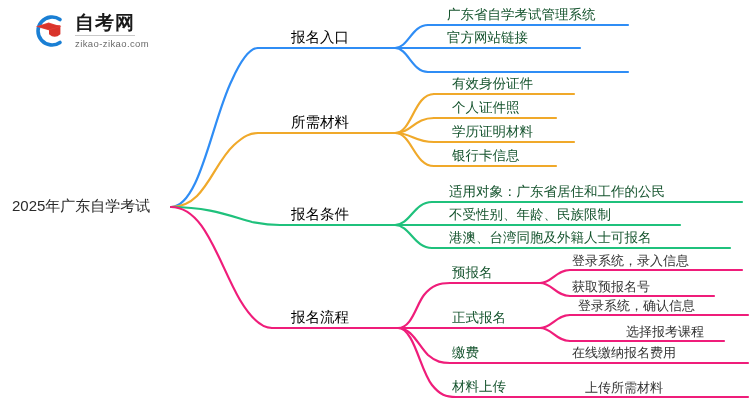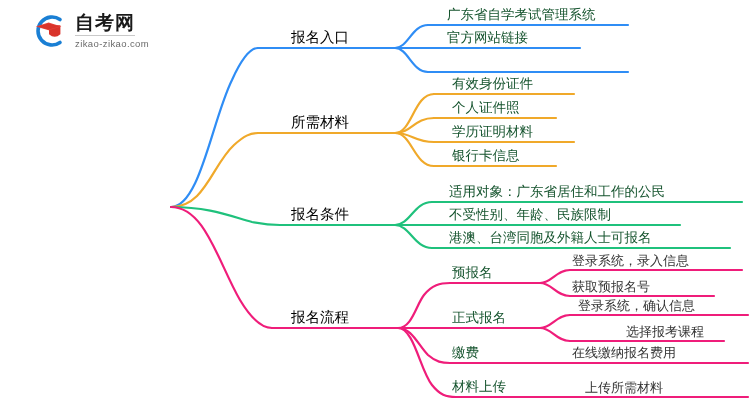--- a/index.html
+++ b/index.html
@@ -164,20 +164,21 @@
 
       <path d="M398 328 C 412 328, 418 345, 428 355 C 436 362, 442 363, 450 363" stroke="#ef1d7a"></path>
       <path d="M450 363 L 748 363" stroke="#ef1d7a"></path>
 
       <path d="M398 328 C 414 328, 420 370, 432 385 C 440 395, 446 397, 456 397" stroke="#ef1d7a"></path>
       <path d="M456 397 L 748 397" stroke="#ef1d7a"></path>
 
     </g>
   </svg>
 
+  <div class="node-label node-root" style="left:12px; top:198px;">2025年广东自学考试</div>
 
   <div class="node-label node-main" style="left:291px; top:30px;">报名入口</div>
   <div class="node-label node-leaf" style="left:447px; top:8px;">广东省自学考试管理系统</div>
   <div class="node-label node-leaf" style="left:447px; top:31px;font-family:Liberation Serif, serif;">官方网站链接</div>
 
   <div class="node-label node-main" style="left:291px; top:115px;">所需材料</div>
   <div class="node-label node-leaf" style="left:452px; top:77px;">有效身份证件</div>
   <div class="node-label node-leaf" style="left:452px; top:101px;">个人证件照</div>
   <div class="node-label node-leaf" style="left:452px; top:125px;">学历证明材料</div>
   <div class="node-label node-leaf" style="left:452px; top:149px;">银行卡信息</div>

